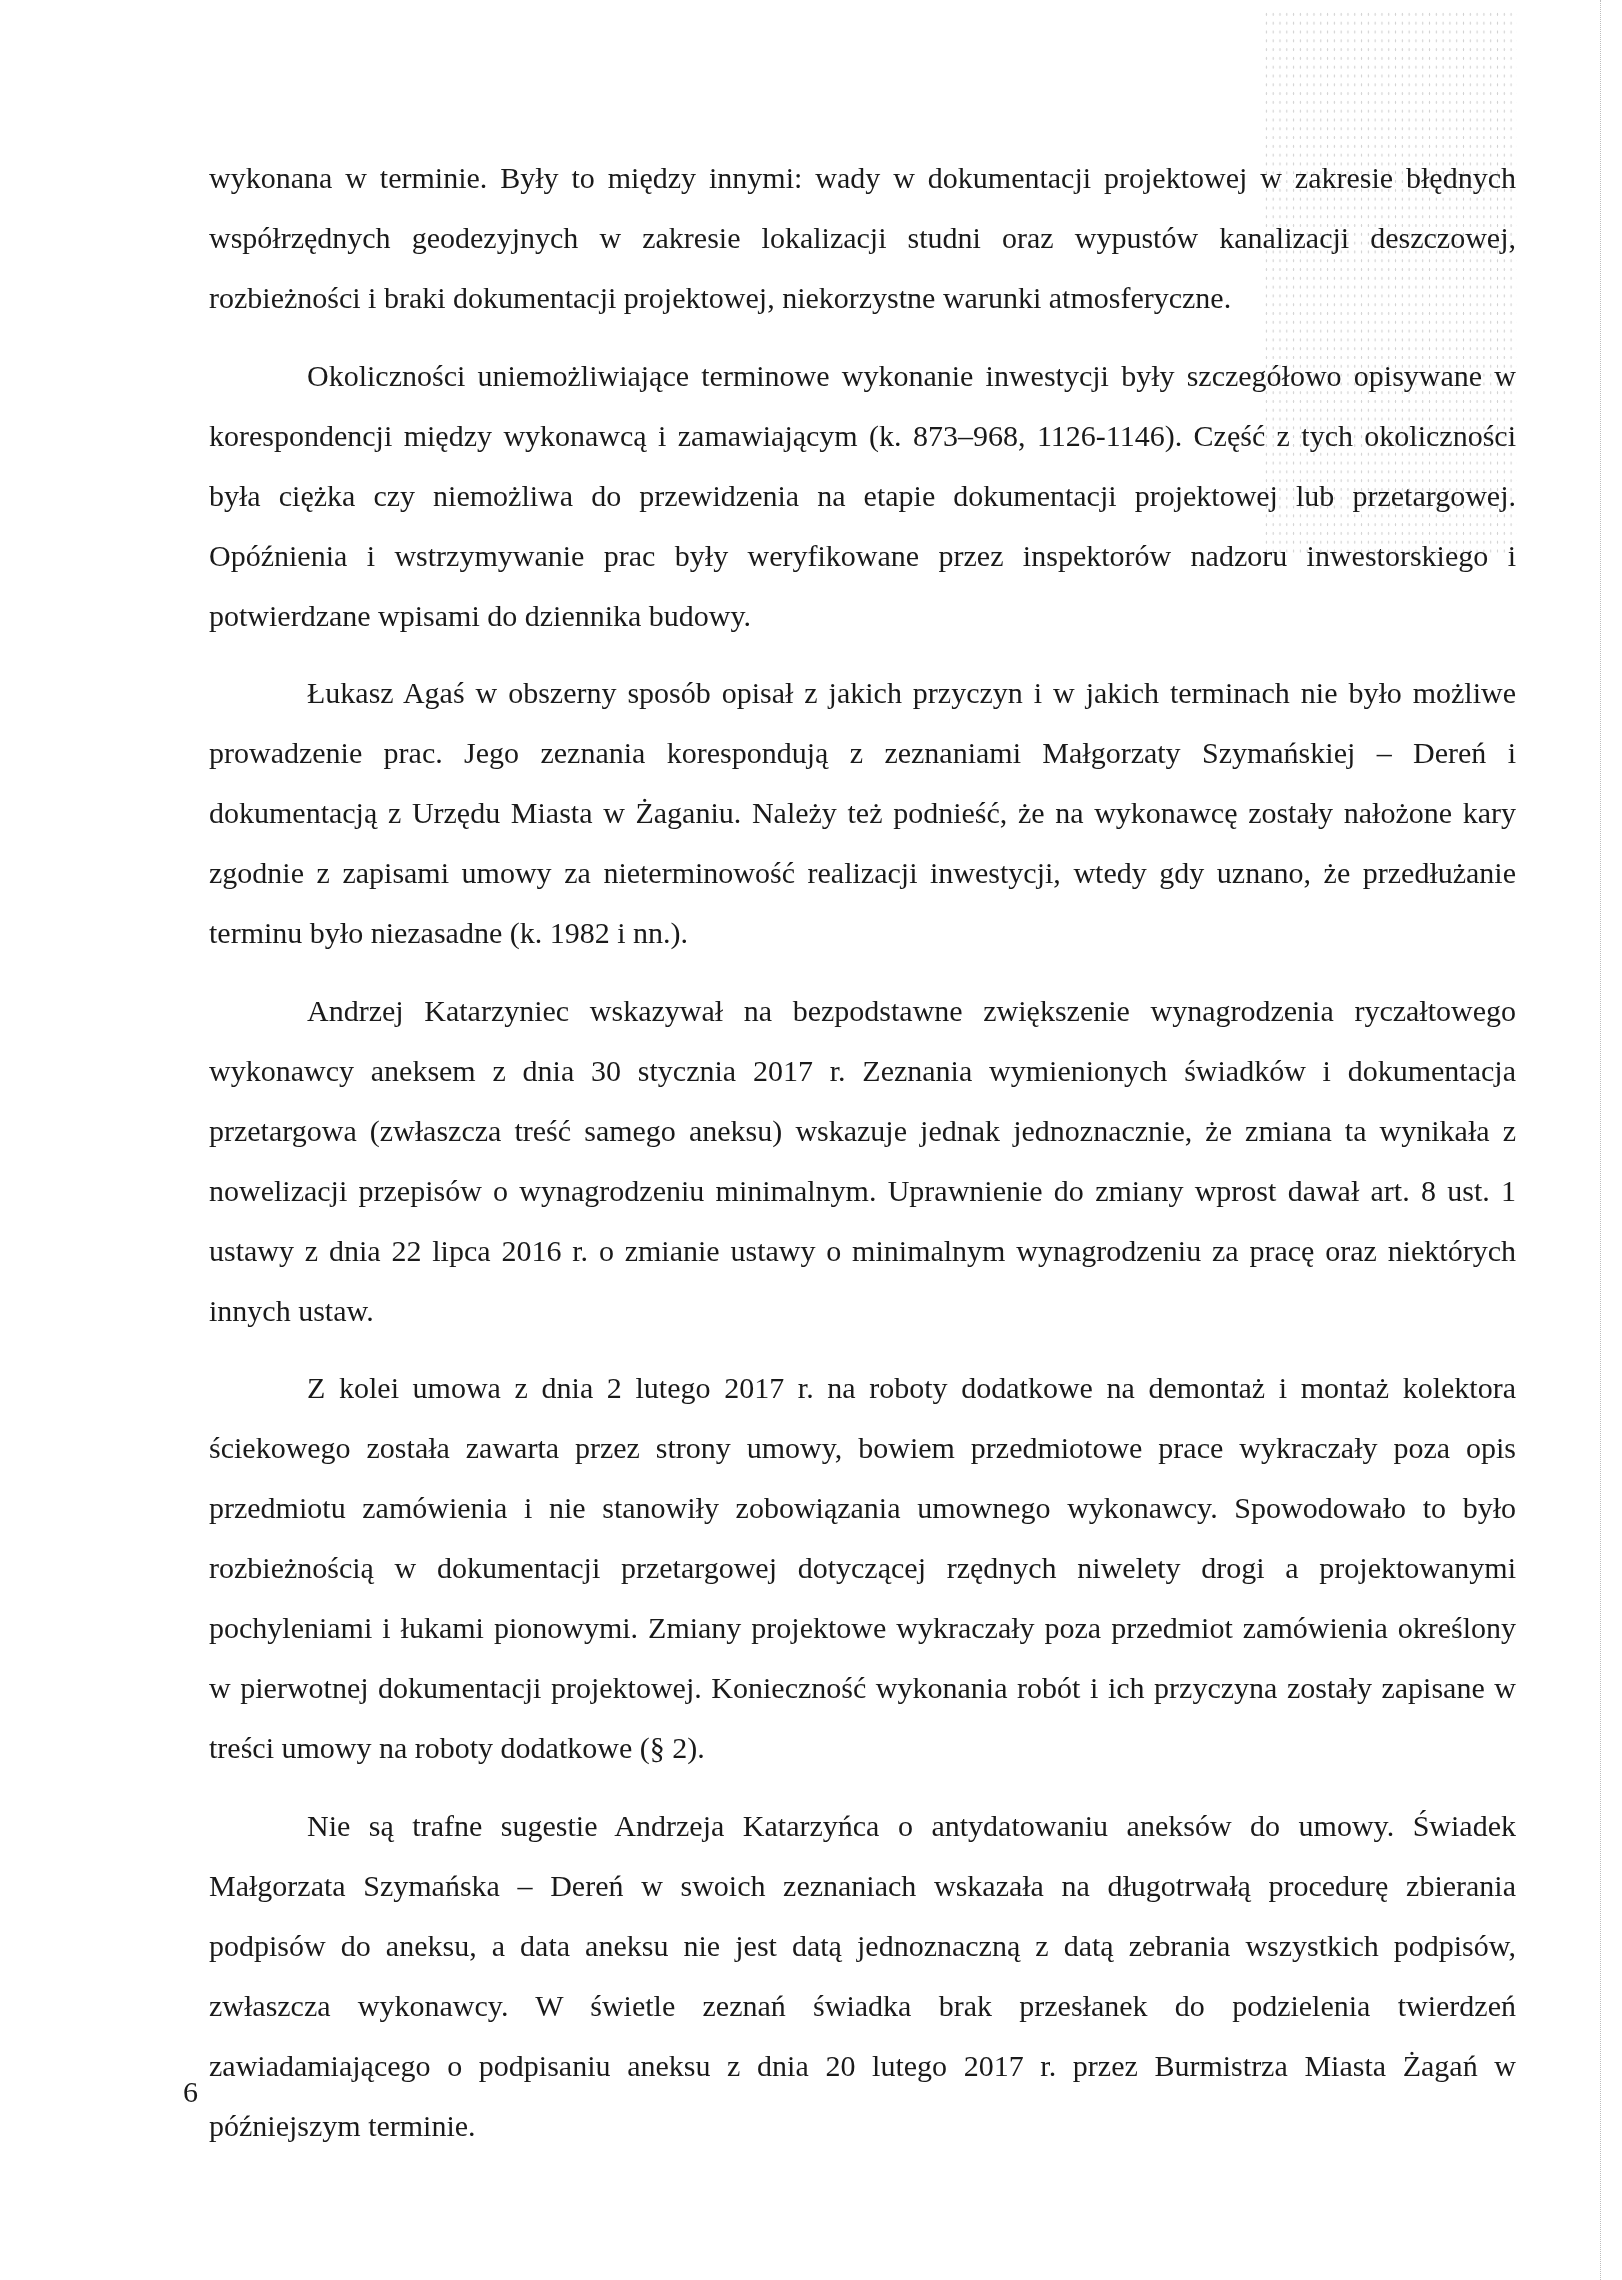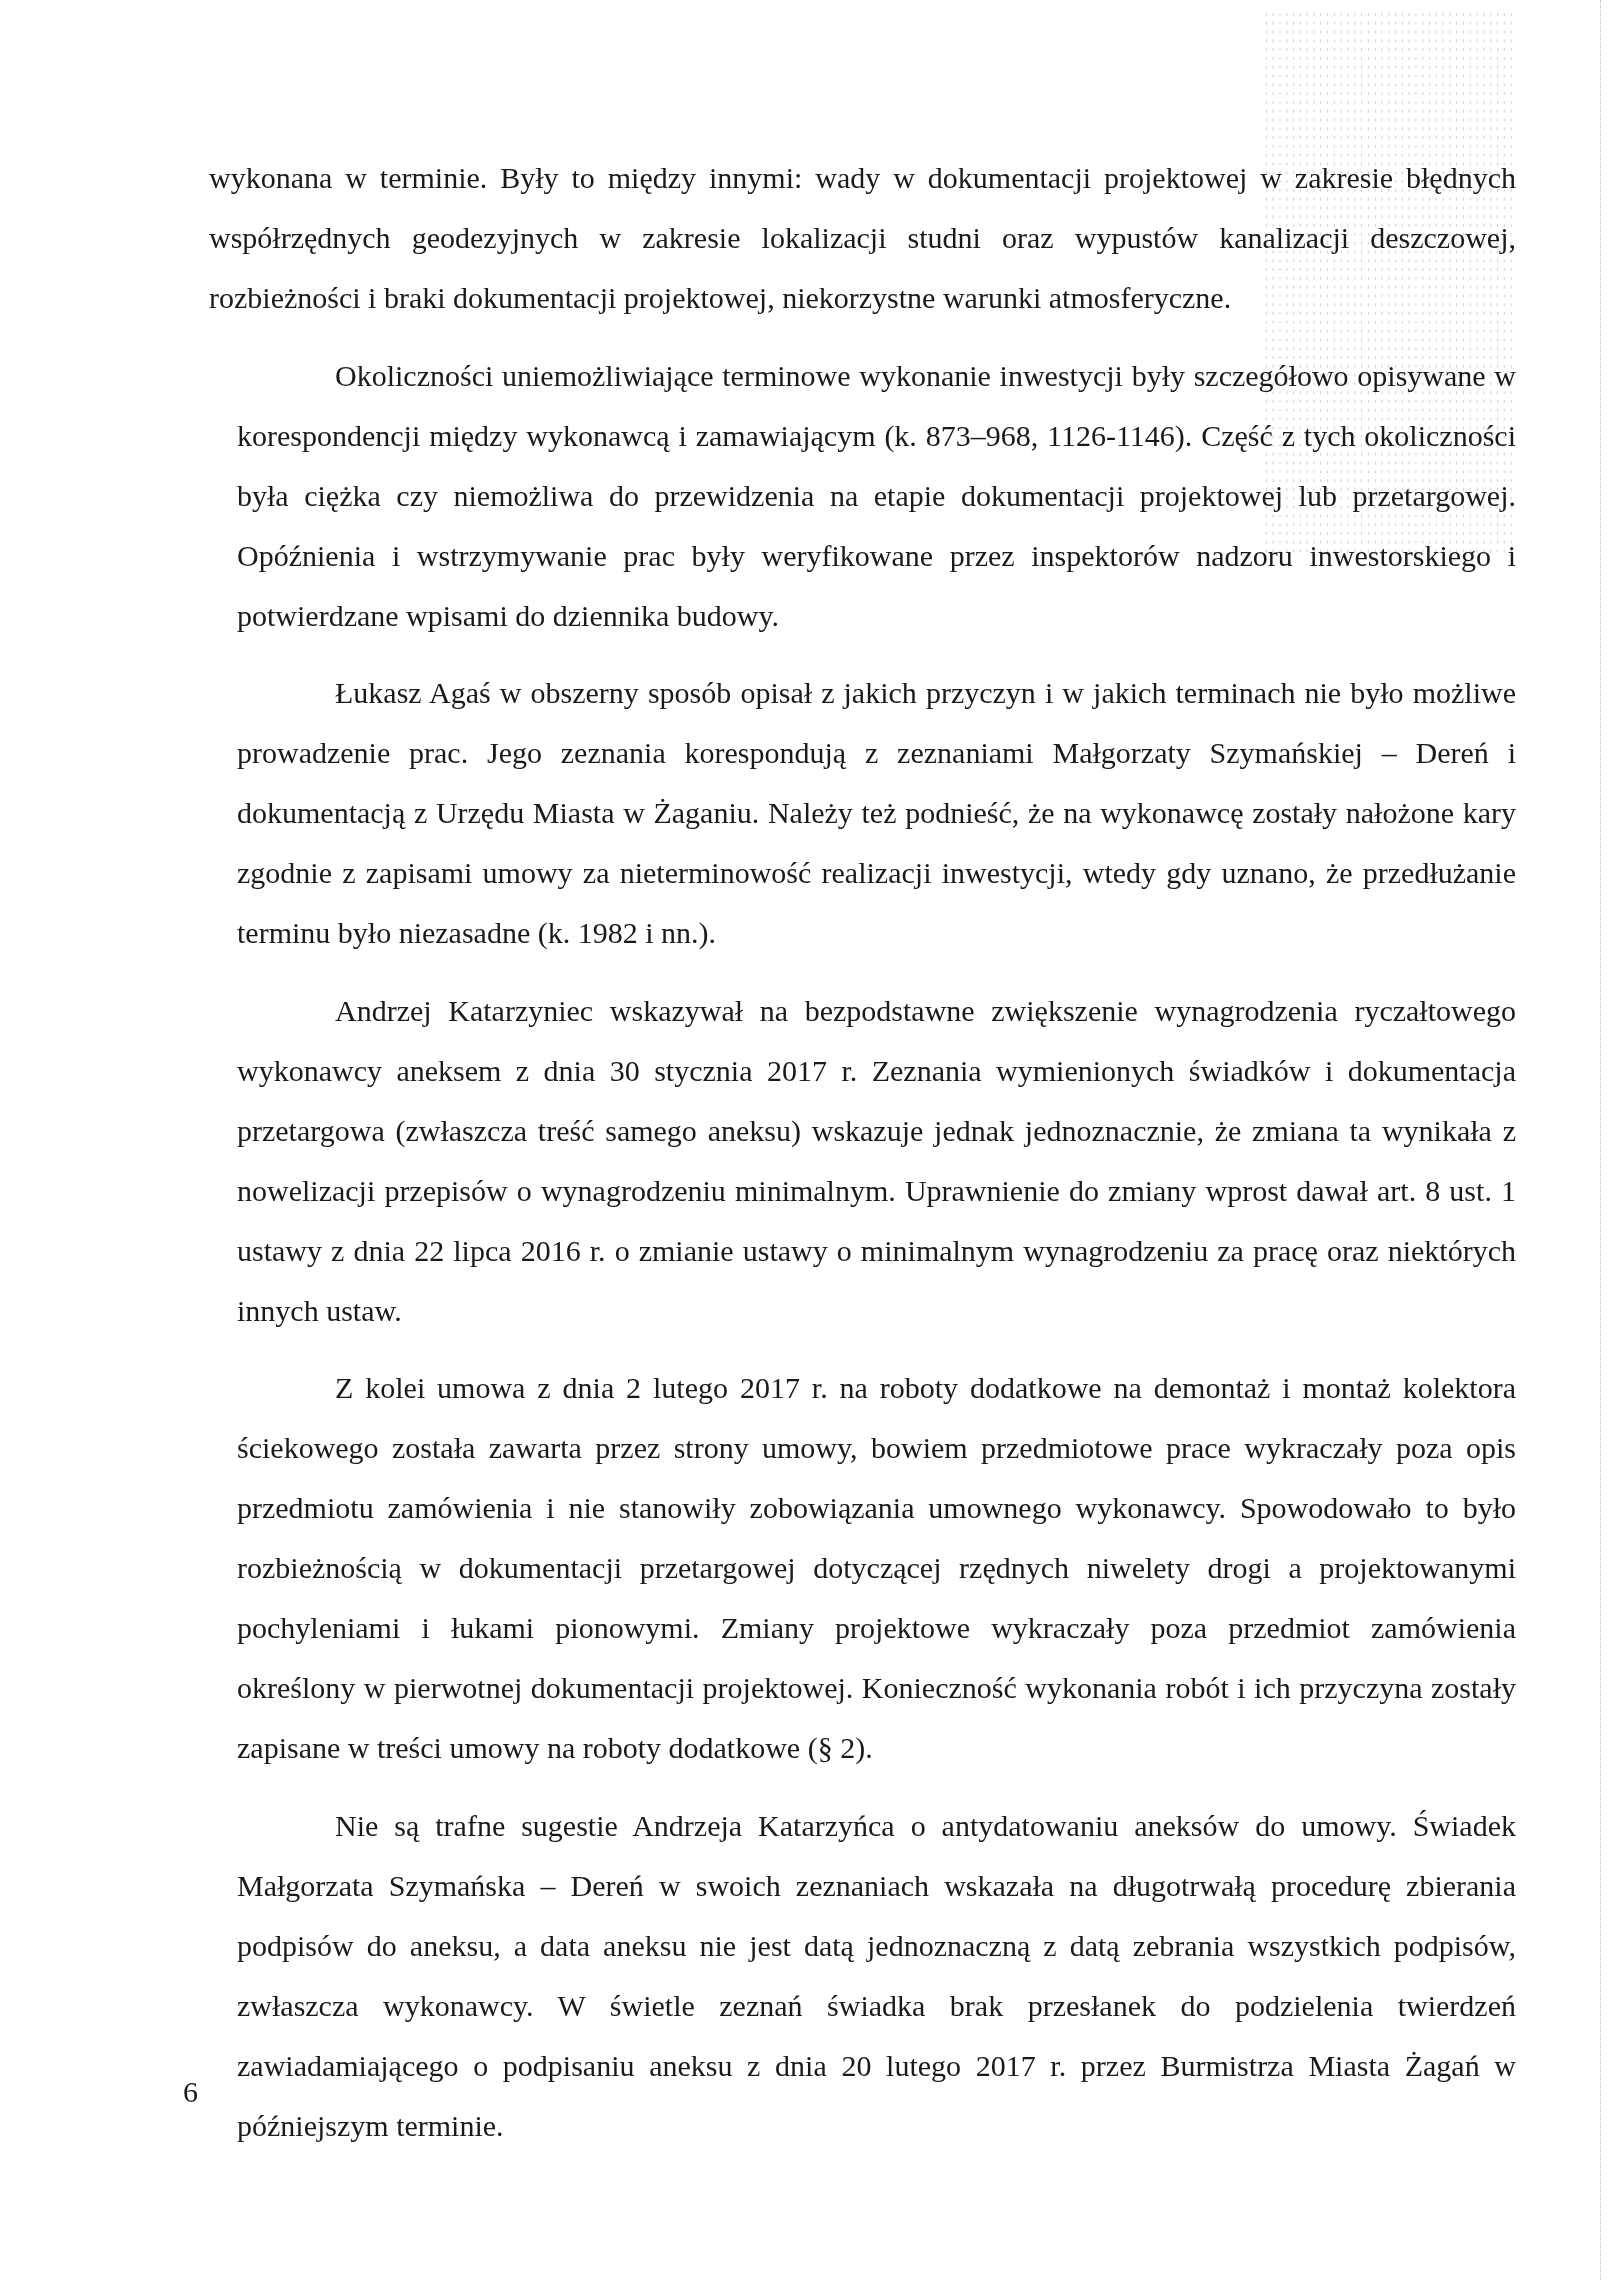--- a/index.html
+++ b/index.html
@@ -38,21 +38,21 @@
     width: 1307px;
   }
   .para {
     margin: 0;
     font-size: 30px;
     line-height: 60px;
     text-align: justify;
     text-align-last: left;
   }
   .para.indent { text-indent: 98px; }
-  .para + .para { margin-top: 17.6px; margin-left: 28px; }
+  .para + .para { margin-top: 17.6px; }
   .page-number {
     position: absolute;
     left: 183px;
     top: 2072px;
     font-size: 30px;
     line-height: 39px;
   }
 </style>
 </head>
 <body>

